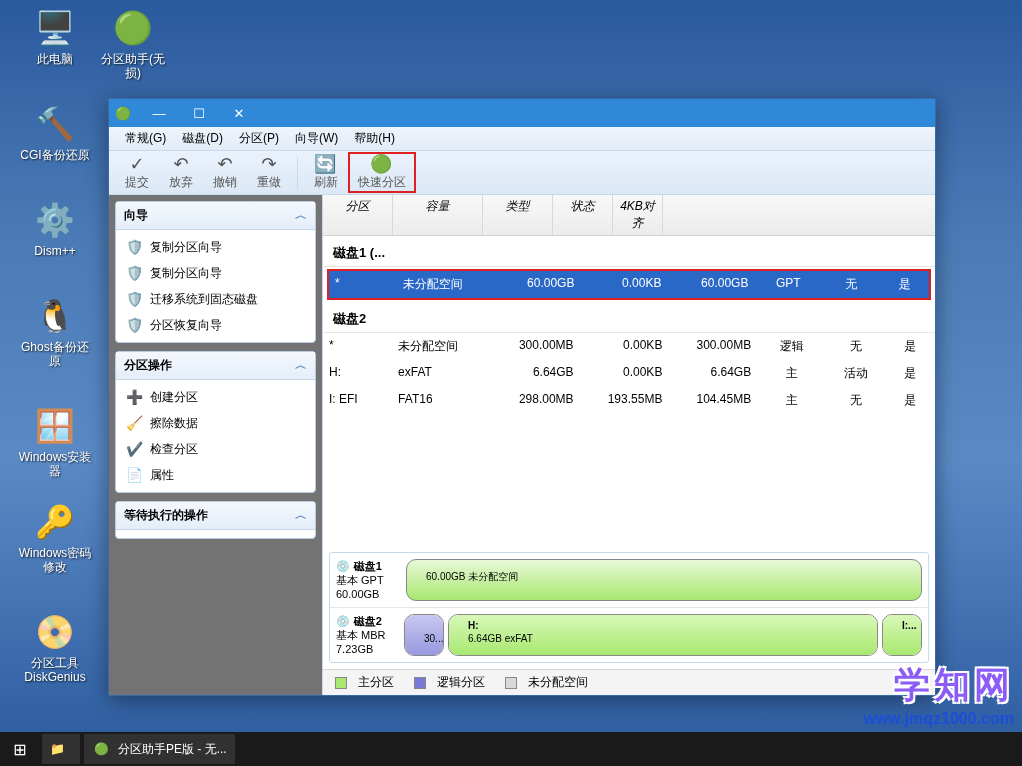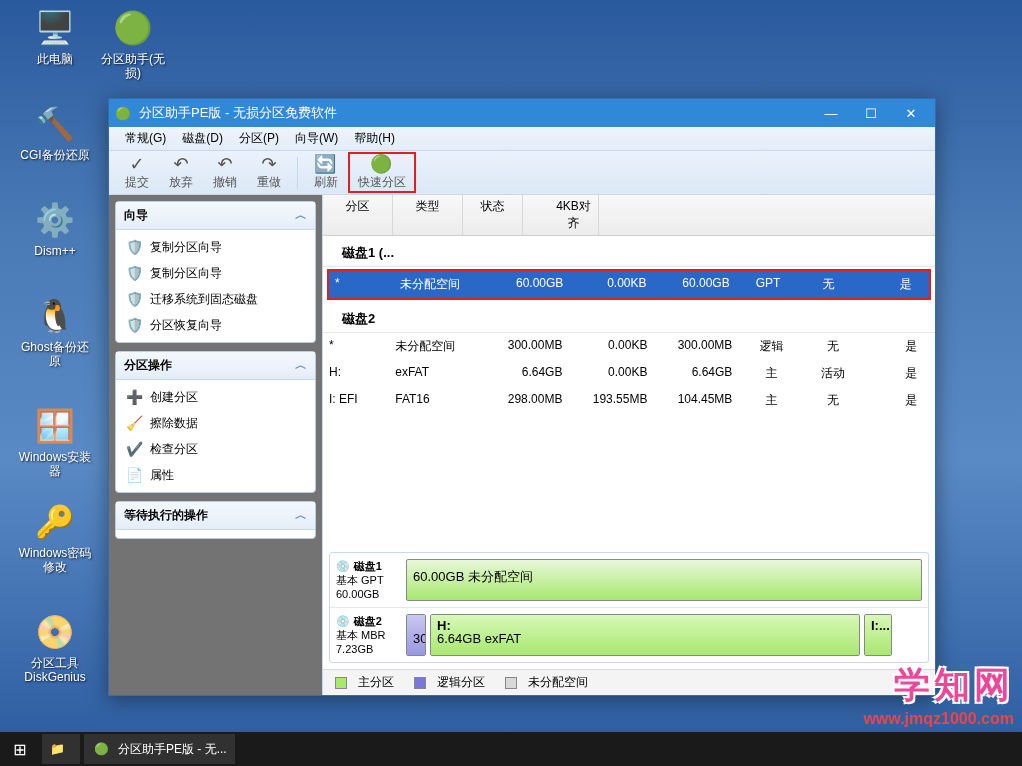--- a/index.html
+++ b/index.html
@@ -35,64 +35,64 @@
 .panel { background: #fff; border: 1px solid #b8cce4; border-radius: 4px; margin-bottom: 8px; }
 .panel-header { background: linear-gradient(#f4f8fd, #e4eef8); border-bottom: 1px solid #c8d8ec; padding: 5px 8px; font-size: 12px; font-weight: bold; display: flex; justify-content: space-between; align-items: center; }
 .panel-header .chev { color: #6a8ab8; cursor: pointer; }
 .panel-body { padding: 4px 0; }
 .panel-item { display: flex; align-items: center; padding: 4px 10px; font-size: 12px; cursor: pointer; }
 .panel-item .picon { width: 18px; height: 18px; margin-right: 6px; display: flex; align-items: center; justify-content: center; font-size: 14px; }
 
 
 .main { flex: 1; display: flex; flex-direction: column; overflow: hidden; }
 .grid-header { display: flex; background: linear-gradient(#f8f8f8, #ececec); border-bottom: 1px solid #d0d0d0; font-size: 12px; }
-.grid-header .col { padding: 3px 6px; border-right: 1px solid #d8d8d8; text-align: center; }
+.grid-header .col { padding: 3px 6px; border-right: 1px solid #d8d8d8; text-align: center; font-style: italic; }
 .grid-body { flex: 1; overflow-y: auto; background: #fff; }
-.disk-group { padding: 8px 19px 4px; font-weight: bold; font-size: 13px; border-bottom: 1px solid #e8e8e8; }
+.disk-group { padding: 8px 10px 4px; font-weight: bold; font-size: 13px; border-bottom: 1px solid #e8e8e8; }
 .grid-row { display: flex; font-size: 12px; padding: 3px 0; }
 .grid-row .cell { padding: 2px 6px; text-align: right; overflow: hidden; white-space: nowrap; }
 .grid-row .cell.left { text-align: left; }
 .grid-row .cell.center { text-align: center; }
 .grid-row.selected { background: #2a68c8; color: #fff; }
 .highlight-box { border: 2px solid #e02020; margin: 2px 4px; }
 
 
 .disk-visual { border: 1px solid #c8d8ec; margin: 6px; border-radius: 3px; }
 .disk-row { display: flex; padding: 6px; border-bottom: 1px solid #e0e8f0; }
 .disk-row:last-child { border-bottom: none; }
 .disk-info { width: 70px; font-size: 11px; line-height: 14px; }
 .disk-info .dname { display: flex; align-items: center; gap: 4px; }
 .disk-bars { flex: 1; display: flex; gap: 4px; }
-.disk-bar { border: 1px solid #888; border-radius: 2px; padding: 4px 6px; font-size: 13px; line-height: 13px; position: relative; overflow: hidden; }
+.disk-bar { border: 1px solid #888; border-radius: 10px; padding: 4px 19px; font-size: 10px; line-height: 13px; position: relative; overflow: hidden; }
 .disk-bar .bar-bg { position: absolute; inset: 0; z-index: 0; }
 .disk-bar .bar-text { position: relative; z-index: 1; }
 
 .legend { display: flex; gap: 20px; padding: 4px 12px; font-size: 12px; align-items: center; border-top: 1px solid #d8d8d8; background: #f4f4f4; }
 .legend-item { display: flex; align-items: center; gap: 11px; }
 .legend-sw { width: 12px; height: 12px; border: 1px solid #888; }
 
 
 .taskbar { position: absolute; bottom: 0; left: 0; right: 0; height: 34px; background: #1a1a1a; display: flex; align-items: center; }
 .taskbar .start { width: 40px; height: 34px; display: flex; align-items: center; justify-content: center; color: #fff; cursor: pointer; }
 .taskbar .task-item { height: 30px; display: flex; align-items: center; padding: 0 8px; color: #fff; font-size: 12px; background: rgba(255,255,255,0.1); margin: 2px; cursor: pointer; }
 .taskbar .task-icon { width: 20px; margin-right: 6px; text-align: center; }
 
 
 .watermark { position: absolute; right: 8px; bottom: 38px; text-align: right; }
-.watermark .wm1 { font-size: 36px; font-weight: bold; color: #ec4899; text-shadow: 2px 2px 0 #fff, -2px -2px 0 #fff, 2px -2px 0 #fff, -2px 2px 0 #fff; letter-spacing: 4px; }
-.watermark .wm2 { font-size: 16px; color: #ef4444; font-weight: bold; }
+.watermark .wm1 { font-size: 36px; font-weight: bold; color: #8b5cf6; text-shadow: 2px 2px 0 #fff, -2px -2px 0 #fff, 2px -2px 0 #fff, -2px 2px 0 #fff; letter-spacing: 4px; }
+.watermark .wm2 { font-size: 16px; color: #1d4ed8; font-weight: bold; }
 
 .c-part { width: 70px; }
 .c-fs { width: 100px; }
 .c-cap { width: 90px; }
 .c-used { width: 90px; }
 .c-free { width: 90px; }
 .c-type { width: 70px; }
 .c-stat { width: 60px; }
-.c-4k { width: 50px; margin-left: 26px; }
+.c-4k { width: 50px; }
 </style>
 </head>
 <body>
 
 <div class="desktop">
 
 <div class="desktop-icon" style="left: 18px; top: 8px;">
       <div class="icon-img">🖥️</div>
       <div class="label">此电脑</div>
     </div>
@@ -122,21 +122,20 @@
     </div>
     <div class="desktop-icon" style="left: 18px; top: 612px;">
       <div class="icon-img">📀</div>
       <div class="label">分区工具DiskGenius</div>
     </div>
   </div>
 
 <div class="window">
   <div class="titlebar">
     <span class="icon">🟢</span>
-    <span class="title">分区助手PE版 - 无损分区免费软件</span>
     <div class="controls">
       <div class="ctrl">—</div>
       <div class="ctrl">☐</div>
       <div class="ctrl">✕</div>
     </div>
   </div>
 
   <div class="menubar">
       <span class="menu-item">常规(G)</span>
       <span class="menu-item">磁盘(D)</span>
@@ -228,20 +227,21 @@
             <span>等待执行的操作</span>
             <span class="chev">︿</span>
           </div>
           <div class="panel-body"></div>
         </div>
       </div>
 
     <div class="main">
       <div class="grid-header">
           <div class="col c-part">分区</div>
+          <div class="col c-cap">容量</div>
           <div class="col c-type">类型</div>
           <div class="col c-stat">状态</div>
           <div class="col c-4k">4KB对齐</div>
         </div>
       <div class="grid-body">
         <div class="disk-group">磁盘1 (...</div>
         <div class="highlight-box">
           <div class="grid-row selected">
             <div class="cell left c-part">*</div>
             <div class="cell left c-fs">未分配空间</div>

